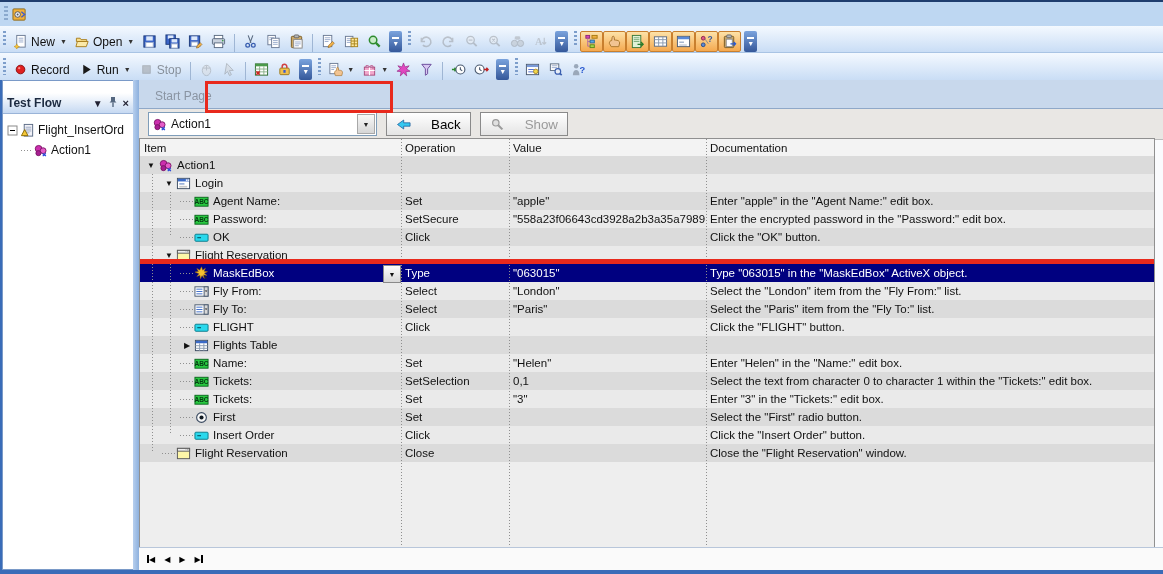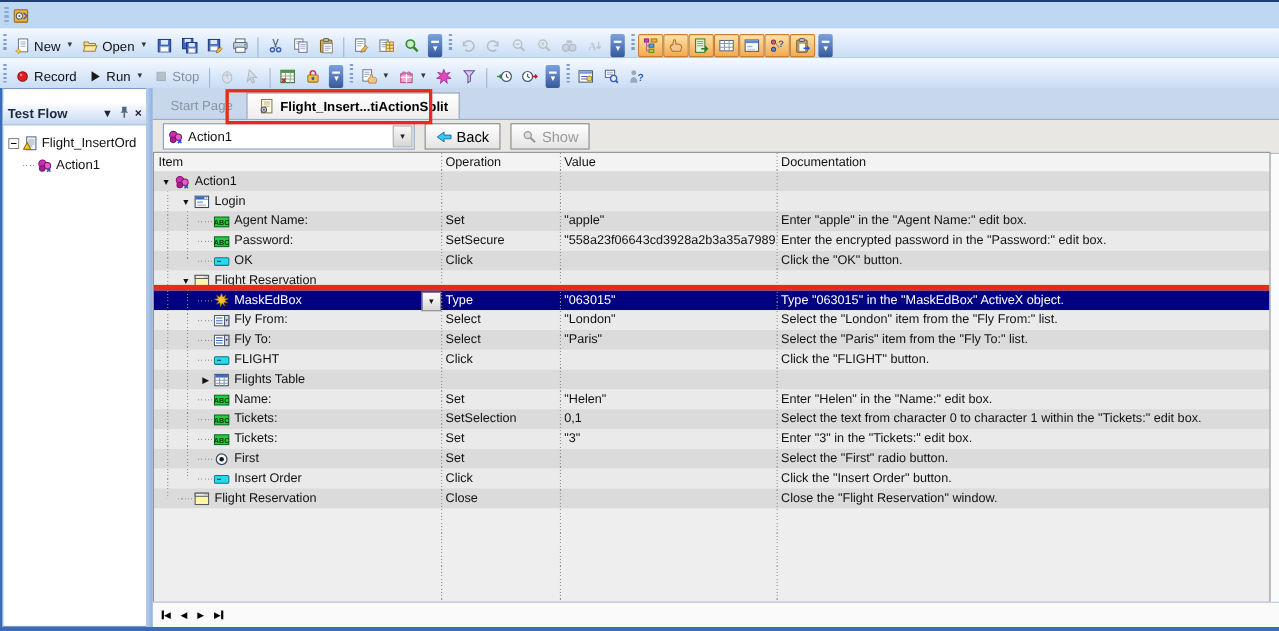--- a/index.html
+++ b/index.html
@@ -42,34 +42,34 @@
   .flowtree{padding:6px 2px;}
   .tnode{display:flex;align-items:center;height:20px;white-space:nowrap;}
   .tnode .expbox{width:11px;height:11px;margin:0 2px;}
   .tnode .tlbl{margin-left:3px;}
   .splitter{position:absolute;left:133px;top:80px;width:6px;bottom:0;
             background:linear-gradient(to right,#b7cfee,#8db0dd);}
   .rightpane{position:absolute;left:139px;right:0;top:80px;bottom:4px;background:#fafbfd;}
   
   .tabstrip{height:28px;background:#c8d8ec;border-bottom:1px solid #8fa8c8;
             display:flex;align-items:flex-end;padding-left:4px;position:relative;}
-  .dtab{padding:5px 12px;color:#8a94a2;display:flex;align-items:flex-end;gap:5px;}
+  .dtab{padding:5px 12px;color:#8a94a2;display:flex;align-items:flex-start;gap:5px;}
   .dtab.active{background:linear-gradient(#ffffff,#ededed);border:1px solid #98a8bc;border-bottom:none;
                color:#000;font-weight:bold;padding:4px 10px;}
   .tab-annot{position:absolute;left:66px;top:1px;width:182px;height:26px;
              border:3px solid #e02418;pointer-events:none;z-index:9;}
   
   .actionbar{height:30px;background:#e9e7e4;border-bottom:1px solid #bcbcbc;
              display:flex;align-items:center;padding-left:9px;}
   .combo{width:224px;height:22px;background:#fff;border:1px solid #7f9db9;display:flex;
          align-items:center;padding-left:3px;gap:4px;position:relative;}
   .combo .drop{position:absolute;right:1px;top:1px;bottom:1px;width:16px;border:1px solid #a8a8a8;
                background:linear-gradient(#f8f8f8,#d6d6d6);display:flex;align-items:center;
                justify-content:center;font-size:7px;color:#222;}
-  .pushbtn{height:24px;display:flex;align-items:center;gap:4px;padding:0 9px;margin-left:9px;
+  .pushbtn{height:24px;display:flex;align-items:center;gap:20px;padding:0 9px;margin-left:9px;
            background:linear-gradient(#ffffff,#e4e4e4);border:1px solid #8a8a8a;}
   .pushbtn.dis{color:#9a9a9a;}
   
   .kwtable{position:absolute;left:0;right:8px;top:58px;bottom:22px;background:#eeeeee;
            border:1px solid #909090;overflow:hidden;font-size:11.5px;}
   .kwhead{height:17px;background:#f3f3f3;border-bottom:1px solid #cccccc;display:grid;
           grid-template-columns:261px 108px 197px 1fr;align-items:center;}
   .kwhead span{padding-left:4px;}
   .rows{position:absolute;left:0;right:0;top:17px;bottom:0;}
   .krow{height:18px;display:grid;grid-template-columns:261px 108px 197px 1fr;align-items:center;position:relative;}
@@ -568,31 +568,20 @@
     </div>
 </div>
 
 <div class="splitter"></div>
 
 <div class="rightpane">
   <div class="tabstrip" id="doc-tabs">
       <div class="dtab">
         <span>Start Page</span>
       </div>
-      <div class="dtab active">
-        <span class="icon16">
-          <svg viewBox="0 0 16 16" width="15" height="15">
-            <rect x="3" y="1.5" width="10" height="13" fill="#fffdf0" stroke="#8a7a40"></rect>
-            <path d="M5 4h6M5 6h6M5 8h6" stroke="#c0b080"></path>
-            <circle cx="5.2" cy="11.5" r="2.6" fill="#c8c8d8" stroke="#555"></circle>
-            <circle cx="5.2" cy="11.5" r=".9" fill="#555"></circle>
-          </svg>
-        </span>
-        <span>Flight_Insert...tiActionSplit</span>
-      </div>
     </div>
   <div class="tab-annot" style="border-color: rgb(232, 41, 28);"></div>
 
   <div class="actionbar">
     <div class="combo">
       <span class="icon16" id="combo-icon">
           <svg viewBox="0 0 16 16" width="15" height="15">
             <circle cx="6" cy="6.2" r="3.6" fill="#cc2fae" stroke="#7c1567"></circle>
             <circle cx="10.8" cy="8.2" r="3.1" fill="#e55cc9" stroke="#7c1567"></circle>
             <circle cx="5.8" cy="10.8" r="2.7" fill="#a81e92" stroke="#7c1567"></circle>

